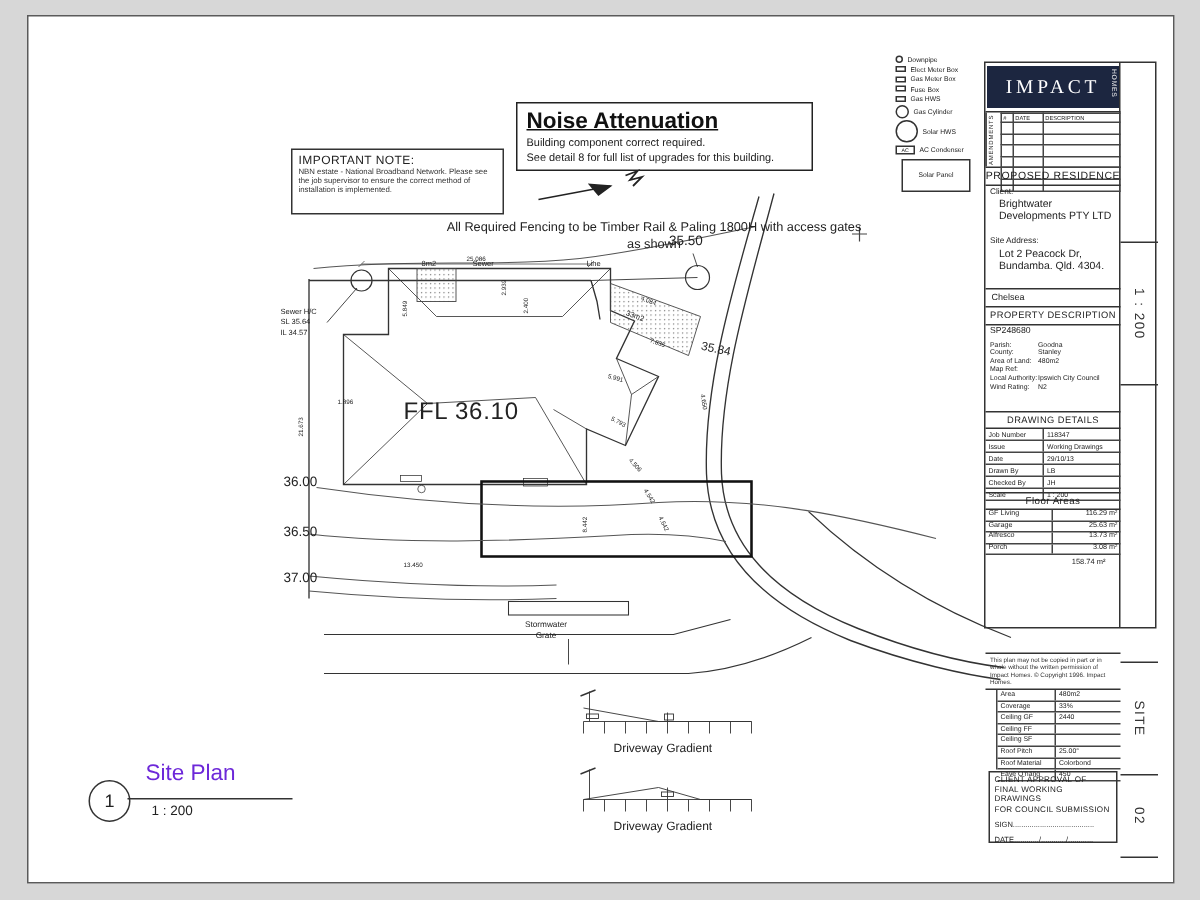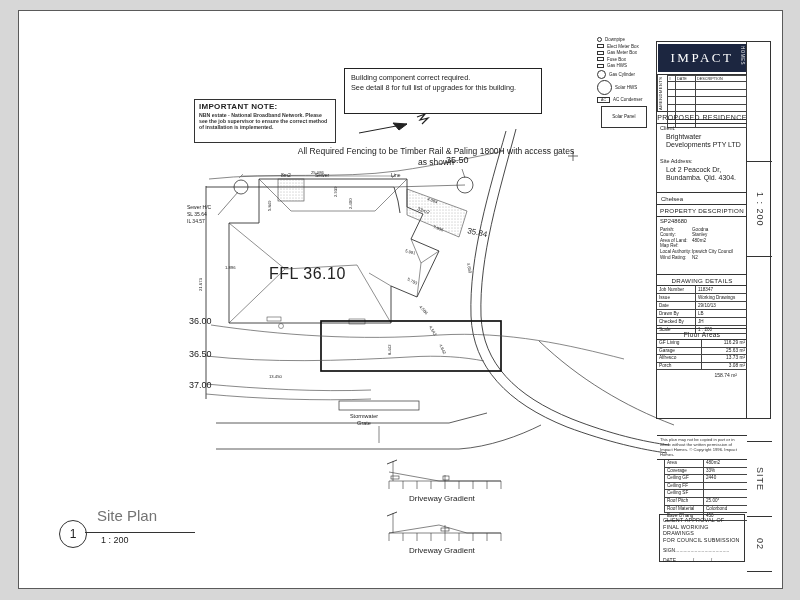--- a/index.html
+++ b/index.html
@@ -18,29 +18,29 @@
   .ic.r-s{width:7px;height:4px;}
   .ic.c-m{width:9px;height:9px;border-radius:50%;}
   .ic.c-l{width:15px;height:15px;border-radius:50%;}
   .ic.r-w{width:13px;height:6px;font-size:3.5px;text-align:center;line-height:5px;}
   .solarbox{width:44px;height:20px;border:0.8px solid #333;display:flex;align-items:center;justify-content:center;font-size:4.5px;margin-top:3px;margin-left:4px;}
 
   
   .noise{left:325px;top:57px;width:198px;height:46px;border:1.2px solid #222;padding:3px 6px;}
   .noise .ttl{font-size:15px;font-weight:bold;text-decoration:underline;color:#111;}
   .noise .ln{font-size:7.3px;color:#222;margin-top:1px;}
-  .imp{left:175px;top:88px;width:142px;height:44px;border:1px solid #333;padding:2px 4px;font-weight:bold;}
+  .imp{left:175px;top:88px;width:142px;height:44px;border:1px solid #333;padding:2px 4px;}
   .imp .ttl{font-size:8px;color:#222;letter-spacing:.3px;}
   .imp .bd{font-size:5.2px;color:#333;line-height:6px;margin-top:1px;}
   .fence{left:242px;top:135px;width:280px;text-align:center;font-size:8.5px;color:#222;line-height:10.5px;margin-left:35px;}
 
   
   .vt{left:38px;top:494px;width:170px;height:50px;}
   .vt .num{position:absolute;left:2px;top:15px;width:26px;height:26px;border:1px solid #333;border-radius:50%;text-align:center;line-height:26px;font-size:12px;color:#222;}
-  .vt .name{position:absolute;left:40px;top:2px;font-size:15px;color:#737373;text-align:right;}
+  .vt .name{position:absolute;left:40px;top:2px;font-size:15px;color:#6d28d9;text-align:right;}
   .vt .rule{position:absolute;left:28px;top:27px;width:110px;border-top:1px solid #333;}
   .vt .scale{position:absolute;left:44px;top:30px;font-size:9px;color:#222;}
 
   
   .tb{left:637px;top:30px;width:115px;height:378px;border:1px solid #333;color:#1c1c1c;}
   .tb .main{position:absolute;left:0;top:0;width:90px;height:100%;border-right:1px solid #333;box-sizing:border-box;}
   .tb .sec{position:absolute;left:0;width:90px;box-sizing:border-box;}
   .logo{top:2px;height:28px;left:1px;width:88px;background:#1c2640;display:flex;align-items:center;justify-content:center;position:absolute;}
   .logo .word{color:#fff;font-family:"Liberation Serif",serif;font-size:13px;letter-spacing:2.5px;}
   .logo .sub{position:absolute;right:1px;top:2px;color:#eee;font-size:4.5px;writing-mode:vertical-rl;letter-spacing:.5px;}
@@ -295,20 +295,21 @@
     <div class="lrow">
         <span class="ic r-w">AC</span>
         <span>AC Condenser</span>
       </div>
     <div class="solarbox">
         <span>Solar Panel</span>
       </div>
   </div>
 
   <div class="abs noise">
+    <div class="ttl">Noise Attenuation</div>
     <div class="ln">Building component correct required.</div>
     <div class="ln">See detail 8 for full list of upgrades for this building.</div>
   </div>
 
   <div class="abs imp">
     <div class="ttl">IMPORTANT NOTE:</div>
     <div class="bd">NBN estate - National Broadband Network. Please see the job supervisor to ensure the correct method of installation is implemented.</div>
   </div>
 
   <div class="abs fence">All Required Fencing to be Timber Rail &amp; Paling 1800H with access gates as shown</div>

